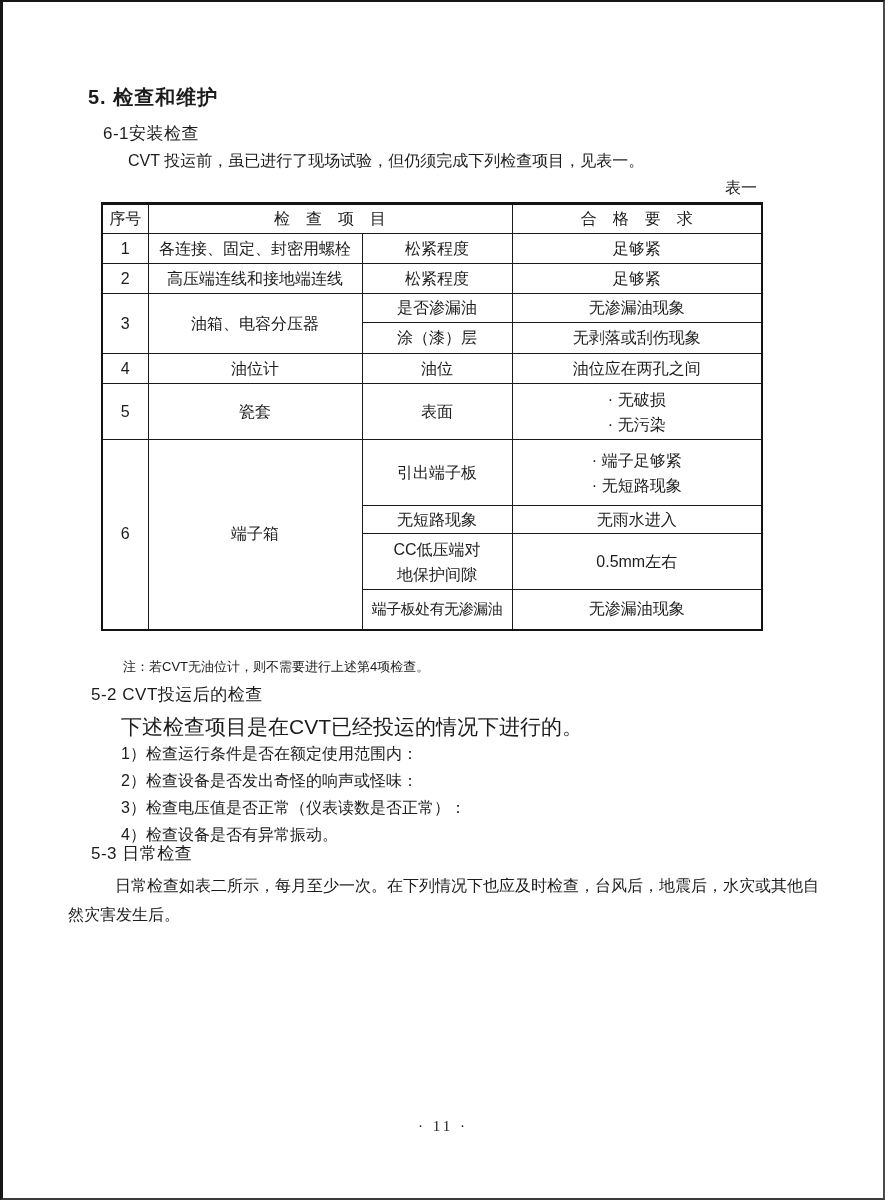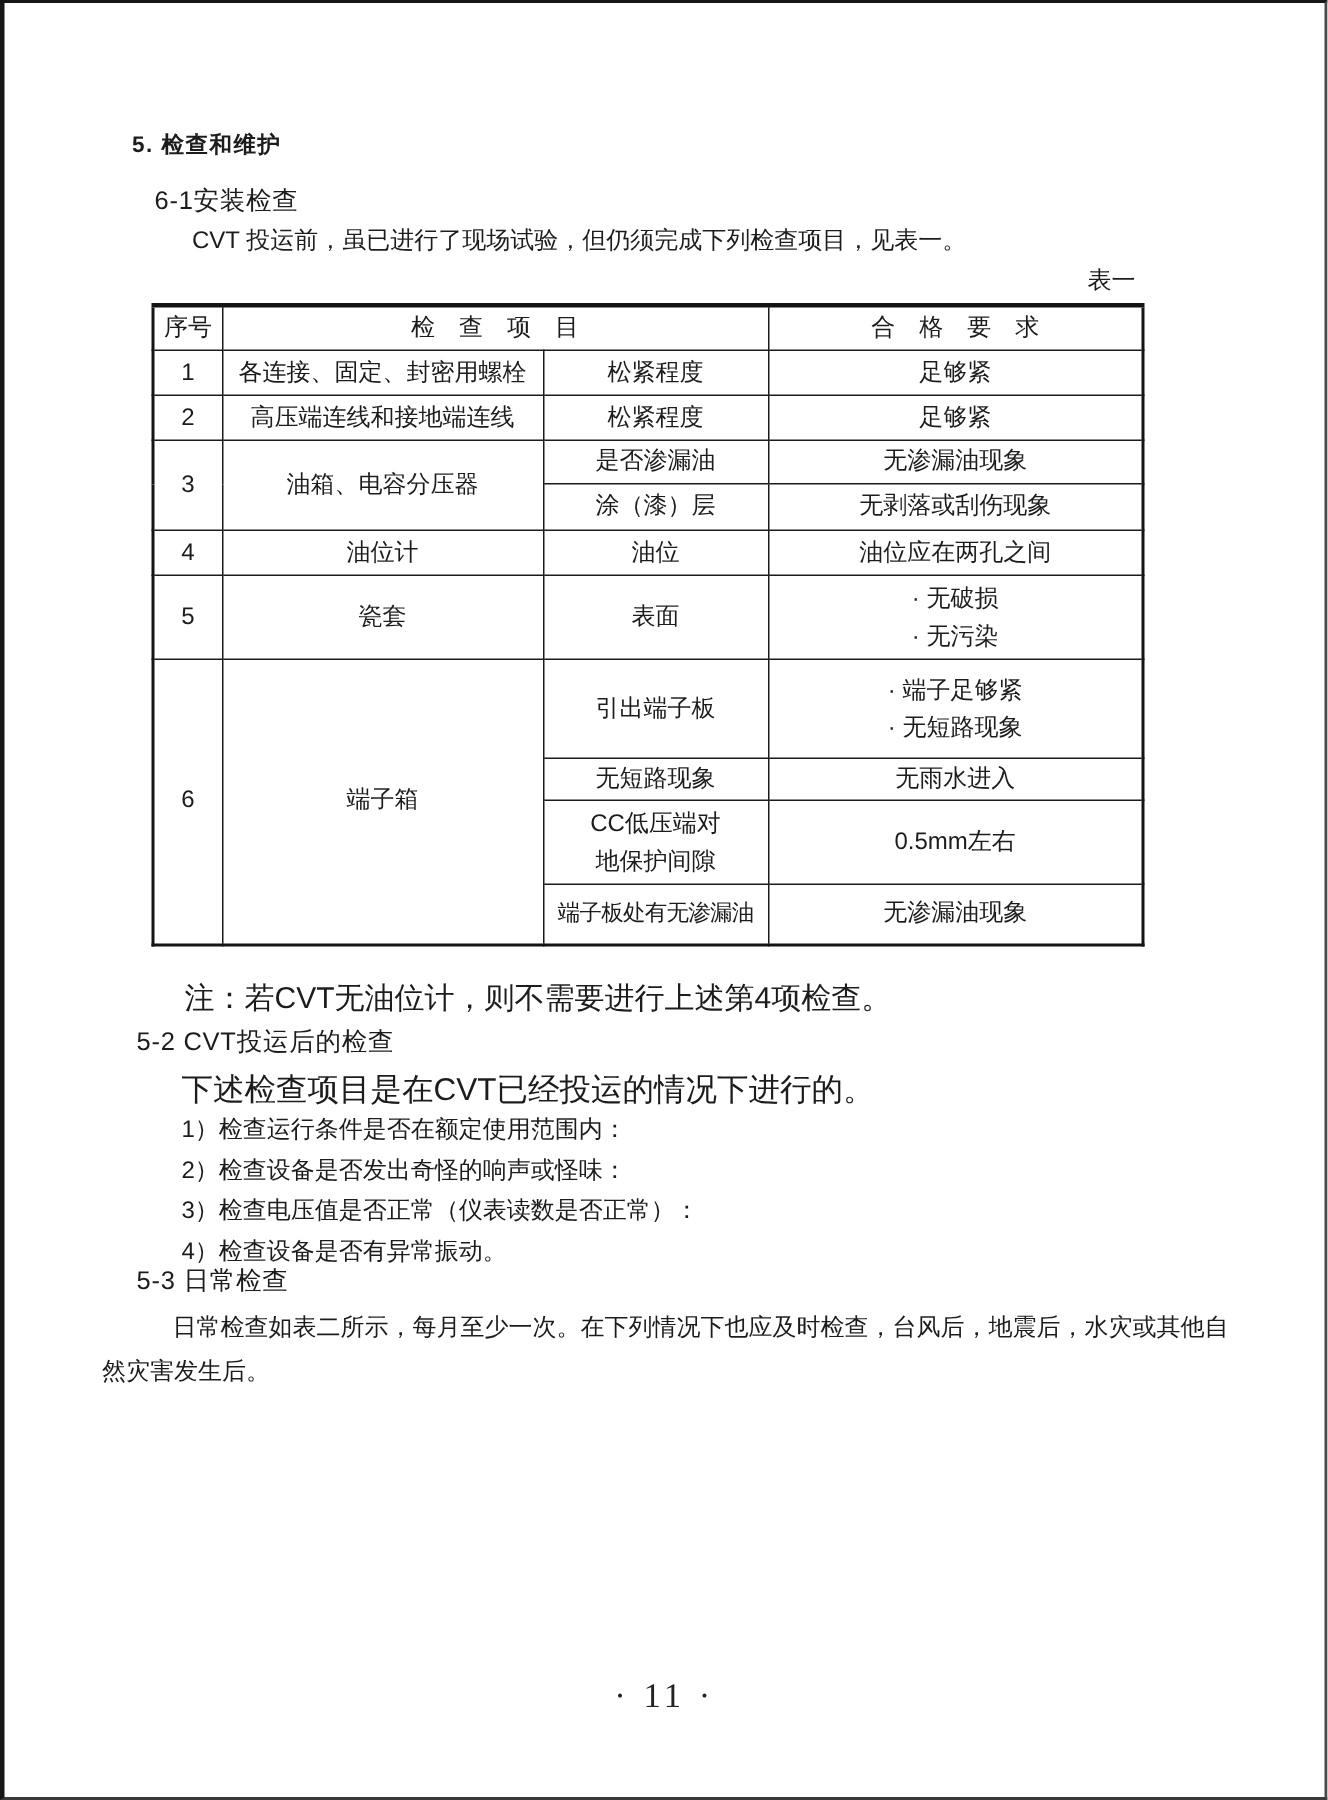--- a/index.html
+++ b/index.html
@@ -9,21 +9,21 @@
     background:#ffffff;
     box-sizing:border-box;
     border-top:2px solid #161616;
     border-left:3px solid #161616;
     border-right:2px solid #4a4a4a;
     border-bottom:2px solid #3a3a3a;
     font-family:"Liberation Sans","DejaVu Sans",sans-serif;
     color:#1c1c1c;
     overflow:hidden;
   }
-  .h1{margin:84px 0 0 85px;font-size:15px;font-weight:bold;line-height:22px;letter-spacing:1px;}
+  .h1{margin:84px 0 0 85px;font-size:20px;font-weight:bold;line-height:22px;letter-spacing:1px;}
   .h2{font-size:17px;font-weight:normal;line-height:20px;letter-spacing:0.5px;}
   .h2-51{margin:16px 0 0 100px;}
   .h2-52{margin:9px 0 0 88px;}
   .h2-53{margin:0 0 0 88px;}
   .intro{margin:7px 0 0 125px;font-size:16px;line-height:19px;}
   .caption{margin:8px 0 0 98px;width:656px;text-align:right;font-size:16px;line-height:19px;}
   table.t1{
     margin:5px 0 0 98px;
     border-collapse:collapse;
     table-layout:fixed;
@@ -44,29 +44,29 @@
   tr.r3a{height:29px;}
   tr.r3b{height:31px;}
   tr.r5{height:56px;}
   tr.r6a{height:66px;}
   tr.r6b{height:28px;}
   tr.r6c{height:56px;}
   tr.r6d{height:40px;}
   .cell-lines{display:inline-block;text-align:left;line-height:25px;}
   .cell-lines-c{display:inline-block;text-align:center;line-height:25px;}
   .small-cell{font-size:15px;letter-spacing:-0.5px;}
-  .note{margin:26px 0 0 120px;font-size:20px;line-height:19px;}
+  .note{margin:26px 0 0 120px;font-size:13px;line-height:19px;}
   .intro52{margin:12px 0 0 118px;font-size:21px;line-height:19px;}
   .li{margin:8px 0 0 118px;font-size:16px;line-height:19px;}
   .para{margin:7px 65px 0 65px;width:755px;text-indent:47px;font-size:16px;line-height:29px;}
   .pagenum{
     position:absolute;left:0;top:1116px;width:100%;
     text-align:center;
     font-family:"Liberation Serif","DejaVu Serif",serif;
-    font-size:23px;letter-spacing:3px;color:#222;
+    font-size:15px;letter-spacing:3px;color:#222;
   }
 </style>
 </head>
 <body>
 
 <div class="page">
 
   <div class="h1">5. 检查和维护</div>
 
   <div class="h2 h2-51">6-1安装检查</div>

